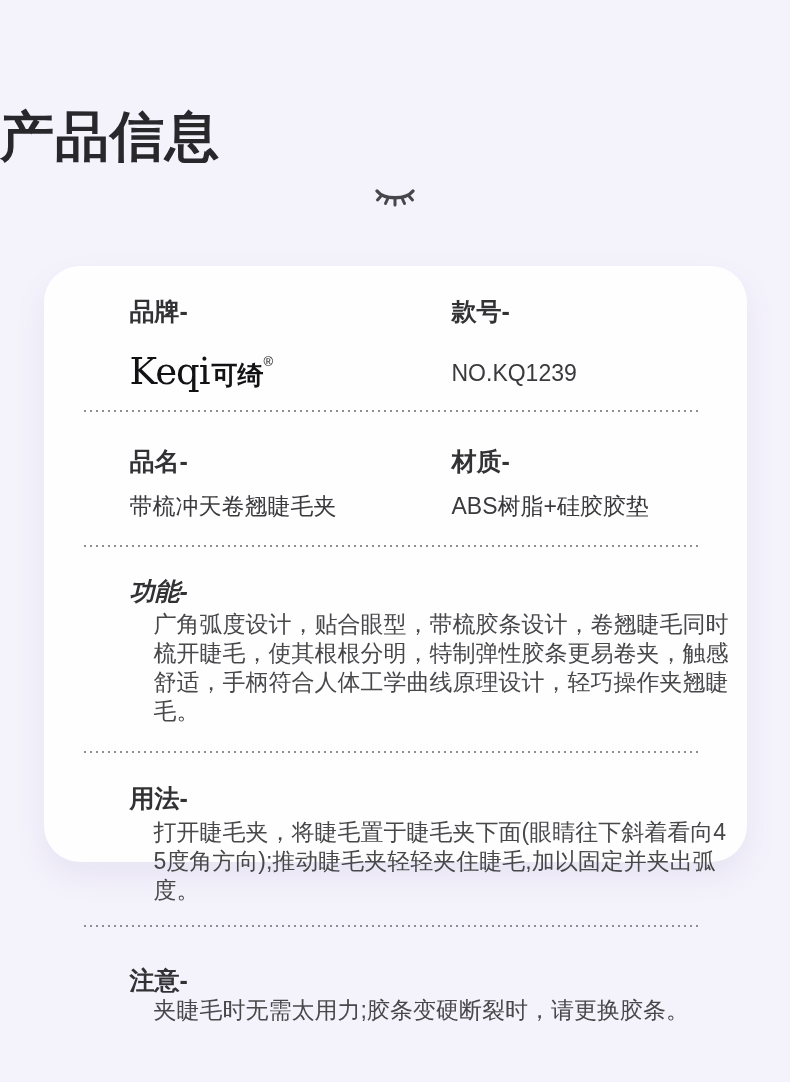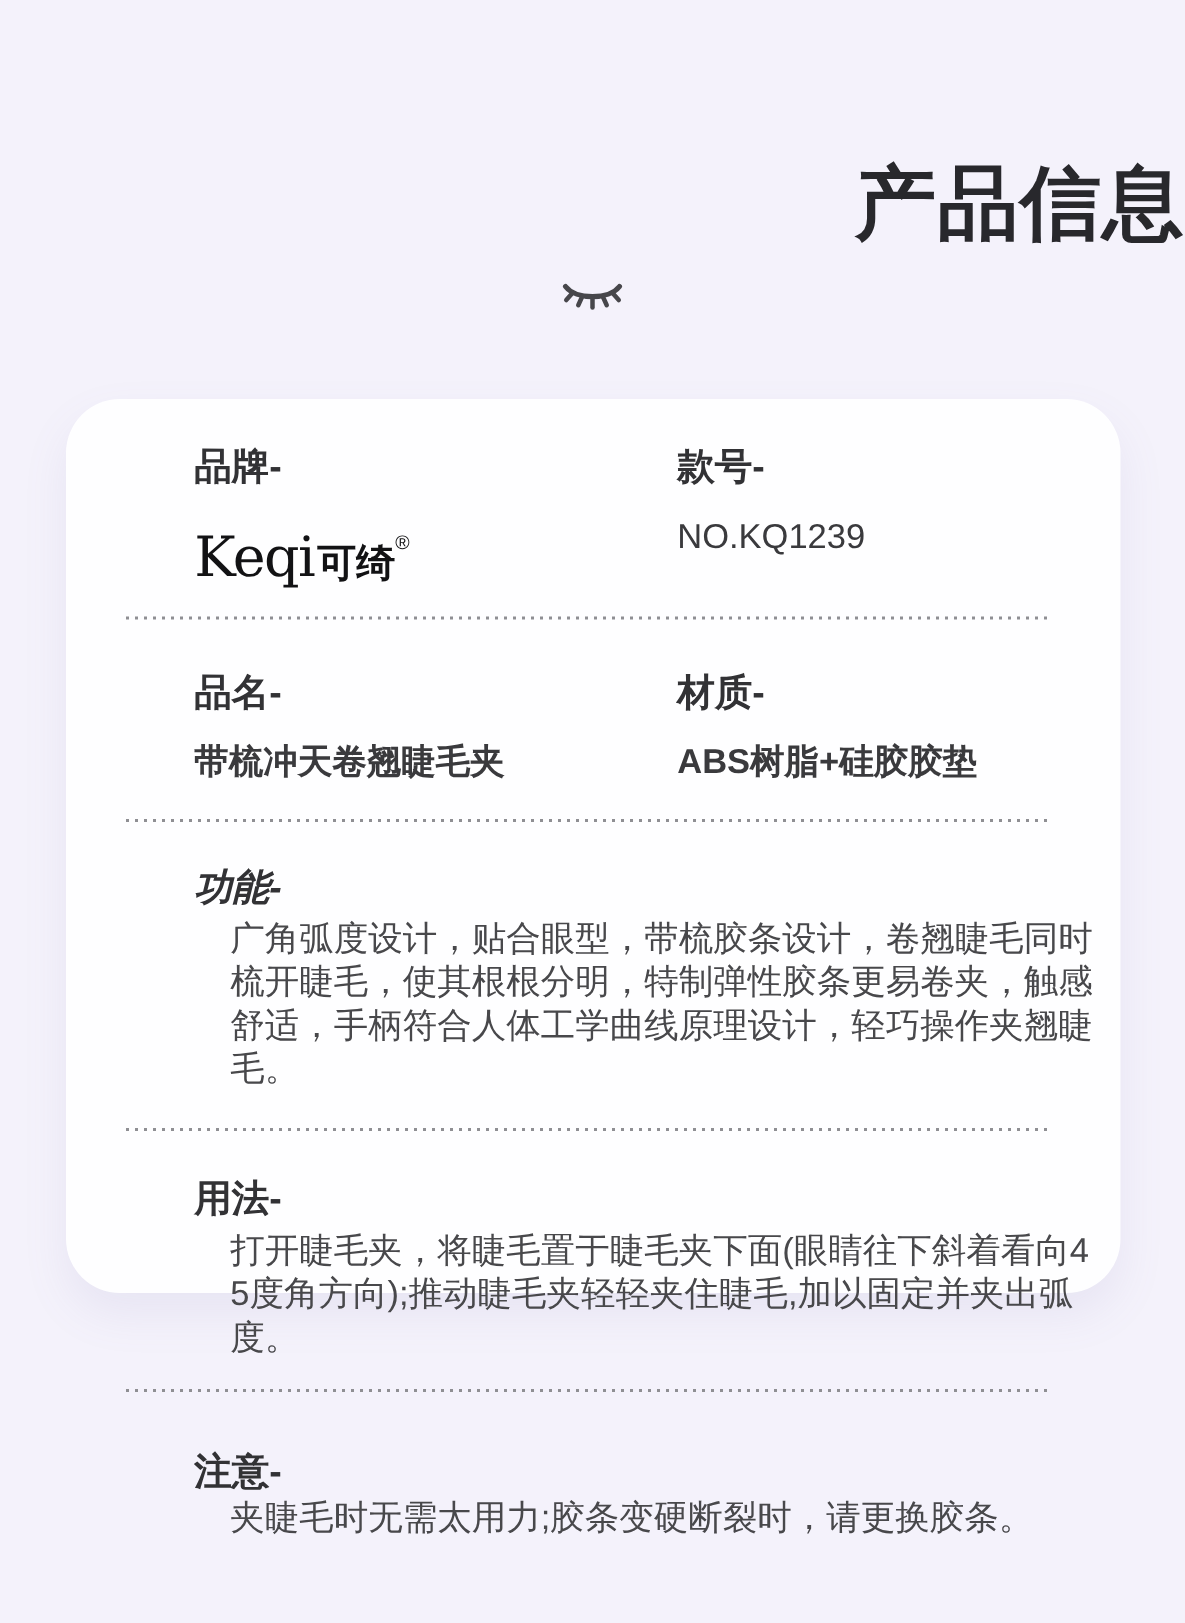--- a/index.html
+++ b/index.html
@@ -5,21 +5,21 @@
   * { margin:0; padding:0; box-sizing:border-box; }
   html,body { width:790px; height:1082px; }
   body {
     background:#f4f2fb;
     font-family:"Liberation Sans","DejaVu Sans",sans-serif;
     overflow:hidden;
     color:#323235;
   }
   .page-title {
     padding-top:108px;
-    text-align:right;
+    text-align:left;
     font-size:54px;
     font-weight:700;
     letter-spacing:1px;
     color:#28282c;
     line-height:1.05;
   }
   .lash-icon-wrap {
     text-align:center;
     margin-top:20px;
     height:24px;
@@ -42,23 +42,23 @@
     font-size:25px;
     font-weight:700;
     color:#323235;
     line-height:30px;
   }
   .value {
     font-size:23px;
     color:#3a3a3d;
     line-height:30px;
   }
-  .row1-value { margin-top:16px; }
+  .row1-value { margin-top:32px; }
   .row2-wrap { margin-top:34px; }
-  .row2-value { margin-top:15px;font-weight:bold; }
+  .row2-value { margin-top:15px; }
   .brand-logo {
     margin-top:17px;
     line-height:38px;
     white-space:nowrap;
     color:#121214;
   }
   .brand-logo .latin {
     font-family:"DejaVu Serif","Liberation Serif",serif;
     font-size:37px;
     letter-spacing:-1px;

